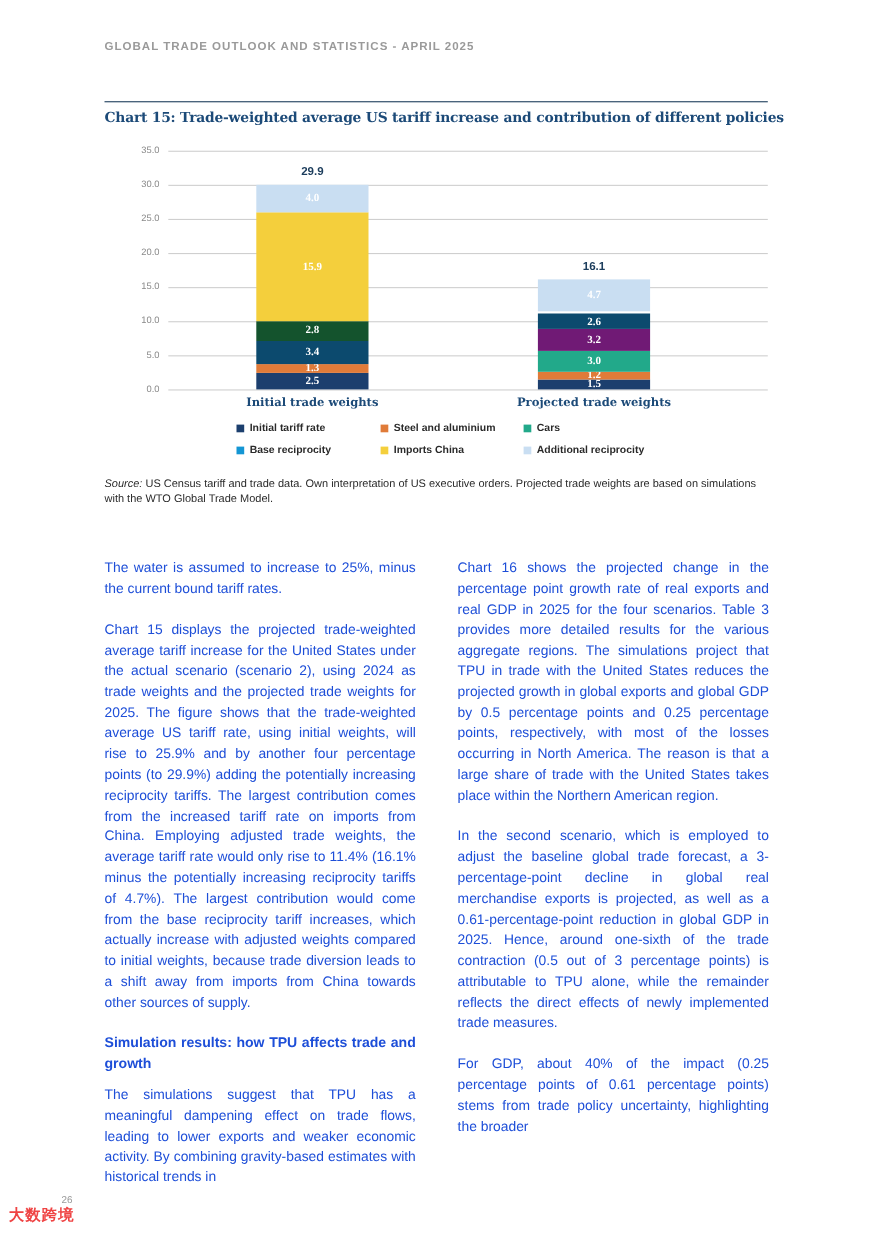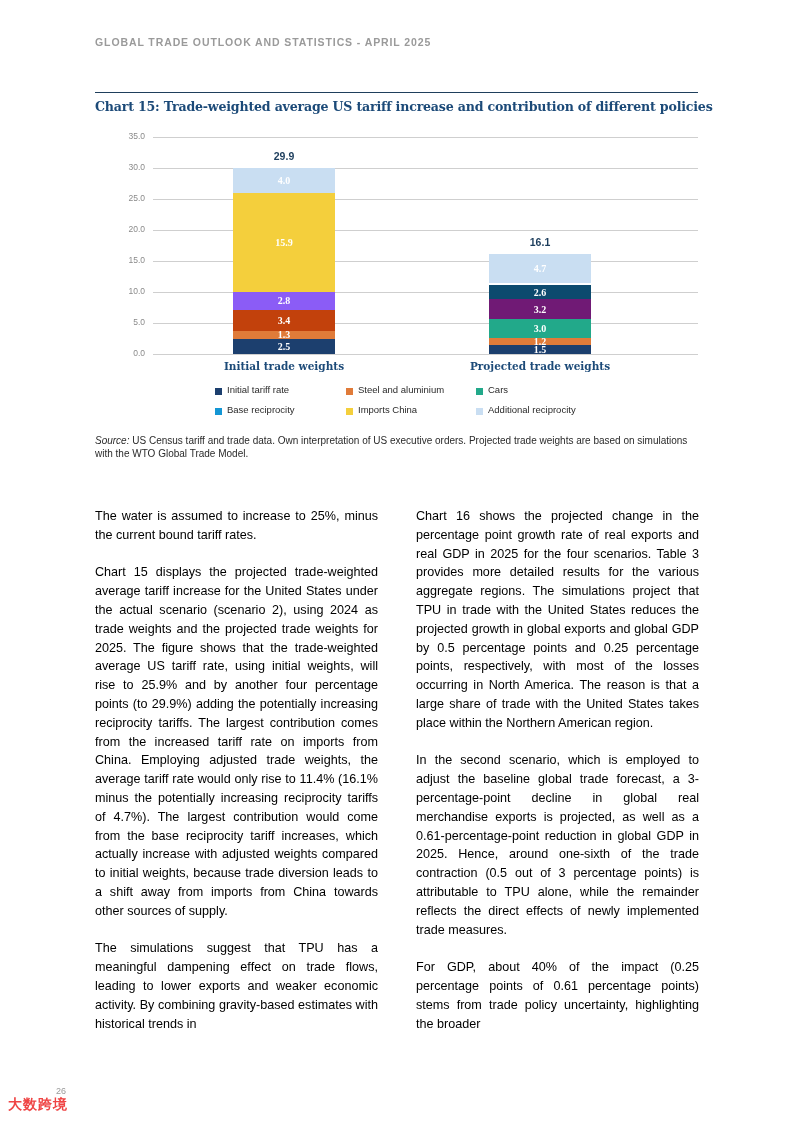--- a/index.html
+++ b/index.html
@@ -8,25 +8,25 @@
   .chart-rule { position:absolute; left:95px; top:92px; width:603px; height:1px; background:#1f3f5c; }
   .chart-title { position:absolute; left:95px; top:99px; font-family:"DejaVu Serif", serif; font-weight:bold; font-size:12.6px; color:#1c4a78; letter-spacing:-0.2px; white-space:nowrap; }
   .chart-area { position:absolute; left:95px; top:128px; width:603px; height:300px; }
   .y-tick { position:absolute; left:0; width:50px; text-align:right; font-size:8.5px; color:#8a8a8a; }
   .grid-line { position:absolute; left:58px; width:545px; height:1px; background:#cfcfcf; }
   .bar { position:absolute; width:102px; }
   .seg { position:absolute; left:0; width:100%; display:flex; align-items:center; justify-content:center; font-size:10px; font-weight:bold; color:#ffffff; overflow:visible;font-family:Liberation Serif, serif; }
   .total-label { position:absolute; width:102px; text-align:center; font-size:10.5px; font-weight:bold; color:#1c3d5c; }
   .x-label { position:absolute; width:200px; text-align:center; font-family:"DejaVu Serif", serif; font-weight:bold; font-size:10.5px; color:#1c4a78; }
   .legend { position:absolute; left:120px; top:256px; width:420px; }
-  .legend-item { position:absolute; display:flex; align-items:flex-end; font-size:9.5px; color:#2a2a2a; white-space:nowrap; }
+  .legend-item { position:absolute; display:flex; align-items:center; font-size:9.5px; color:#2a2a2a; white-space:nowrap;font-weight:bold; }
   .swatch { width:7px; height:7px; margin-right:5px; display:inline-block; }
   .source { position:absolute; left:95px; top:434px; width:610px; font-size:10px; line-height:13px; color:#2a2a2a; }
   .source i { font-style:italic; }
-  .col { position:absolute; width:283px; font-size:12.6px; line-height:18.8px; color:#000000; }
+  .col { position:absolute; width:283px; font-size:12.6px; line-height:18.8px; color:#1d4ed8; }
   .col p { margin:0 0 18.8px 0; text-align:justify; }
   .col h3 { margin:0 0 9px 0; font-size:12.8px; font-weight:bold; line-height:18.8px; text-align:justify; }
   .col-left { left:95px; top:507px; }
   .col-right { left:416px; top:507px; }
   .page-number { position:absolute; left:56px; top:1086px; font-size:9px; color:#9a9a9a; }
   .watermark { position:absolute; left:8px; top:1096px; font-size:14px; color:#ef4444; font-weight:bold; letter-spacing:1px; }
 </style>
 </head>
 <body>
 
@@ -52,22 +52,22 @@
   <div class="grid-line" style="top:102px"></div>
   <div class="grid-line" style="top:133px"></div>
   <div class="grid-line" style="top:164px"></div>
   <div class="grid-line" style="top:195px"></div>
   <div class="grid-line" style="top:226px"></div>
 
   <div class="total-label" style="left:138px; top:22px">29.9</div>
   <div class="bar" style="left:138px; top:40px; height:186px">
     <div class="seg" style="bottom:0; height:15.5px; background:#1c3f6e">2.5</div>
     <div class="seg" style="bottom:15.5px; height:8px; background:#e07b39">1.3</div>
-    <div class="seg" style="bottom:23.5px; height:21px; background:#c2410c">3.4</div>
-    <div class="seg" style="bottom:44.5px; height:18px; background:#8b5cf6">2.8</div>
+    <div class="seg" style="bottom:23.5px; height:21px; background:#0c4a6e">3.4</div>
+    <div class="seg" style="bottom:44.5px; height:18px; background:#14532d">2.8</div>
     <div class="seg" style="bottom:62px; height:99px; background:#f4cf3c">15.9</div>
     <div class="seg" style="bottom:161px; height:25px; background:#c9def2">4.0</div>
   </div>
   <div class="x-label" style="left:89px; top:232px">Initial trade weights</div>
 
   <div class="total-label" style="left:394px; top:108px">16.1</div>
   <div class="bar" style="left:394px; top:126px; height:100px">
     <div class="seg" style="bottom:0; height:9px; background:#1c3f6e">1.5</div>
     <div class="seg" style="bottom:9px; height:7.5px; background:#e07b39">1.2</div>
     <div class="seg" style="bottom:16.5px; height:18.5px; background:#22a98a">3.0</div>
@@ -103,20 +103,21 @@
       <span>Additional reciprocity</span>
     </div>
   </div>
 </div>
 
 <div class="source"><i>Source:</i><span> US Census tariff and trade data. Own interpretation of US executive orders. Projected trade weights are based on simulations with the WTO Global Trade Model.</span></div>
 
 <div class="col col-left">
   <p>The water is assumed to increase to 25%, minus the current bound tariff rates.</p>
   <p>Chart 15 displays the projected trade-weighted average tariff increase for the United States under the actual scenario (scenario 2), using 2024 as trade weights and the projected trade weights for 2025. The figure shows that the trade-weighted average US tariff rate, using initial weights, will rise to 25.9% and by another four percentage points (to 29.9%) adding the potentially increasing reciprocity tariffs. The largest contribution comes from the increased tariff rate on imports from China. Employing adjusted trade weights, the average tariff rate would only rise to 11.4% (16.1% minus the potentially increasing reciprocity tariffs of 4.7%). The largest contribution would come from the base reciprocity tariff increases, which actually increase with adjusted weights compared to initial weights, because trade diversion leads to a shift away from imports from China towards other sources of supply.</p>
+  <h3>Simulation results: how TPU affects trade and growth</h3>
   <p>The simulations suggest that TPU has a meaningful dampening effect on trade flows, leading to lower exports and weaker economic activity. By combining gravity-based estimates with historical trends in</p>
 </div>
 
 <div class="col col-right">
   <p>Chart 16 shows the projected change in the percentage point growth rate of real exports and real GDP in 2025 for the four scenarios. Table 3 provides more detailed results for the various aggregate regions. The simulations project that TPU in trade with the United States reduces the projected growth in global exports and global GDP by 0.5 percentage points and 0.25 percentage points, respectively, with most of the losses occurring in North America. The reason is that a large share of trade with the United States takes place within the Northern American region.</p>
   <p>In the second scenario, which is employed to adjust the baseline global trade forecast, a 3-percentage-point decline in global real merchandise exports is projected, as well as a 0.61-percentage-point reduction in global GDP in 2025. Hence, around one-sixth of the trade contraction (0.5 out of 3 percentage points) is attributable to TPU alone, while the remainder reflects the direct effects of newly implemented trade measures.</p>
   <p>For GDP, about 40% of the impact (0.25 percentage points of 0.61 percentage points) stems from trade policy uncertainty, highlighting the broader</p>
 </div>
 
 <div class="page-number">26</div>

